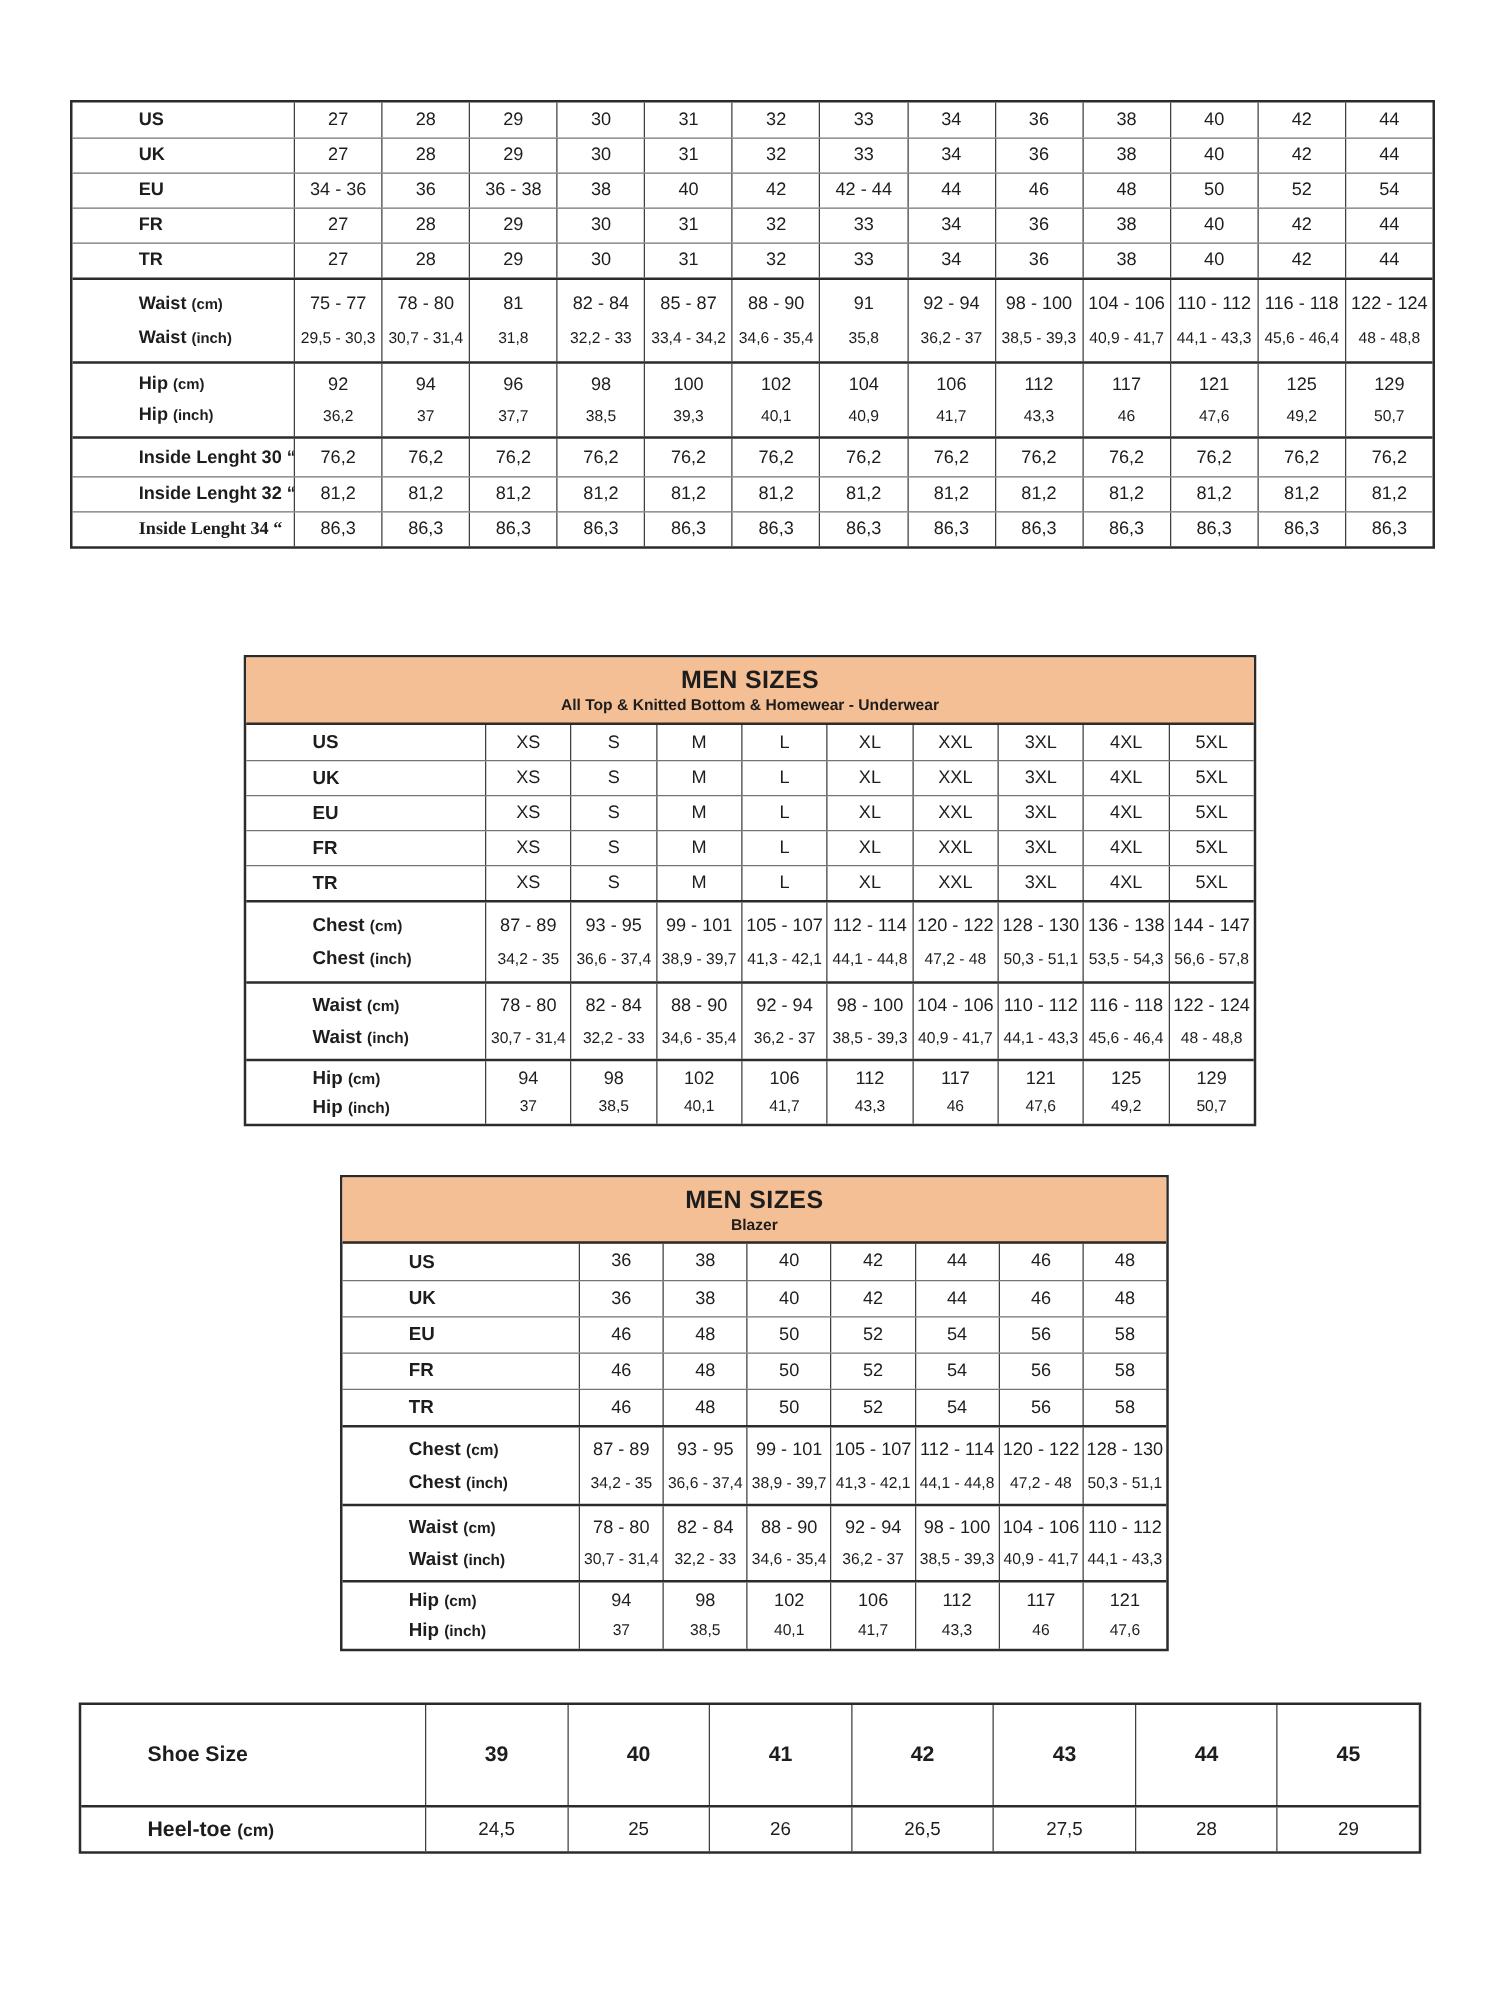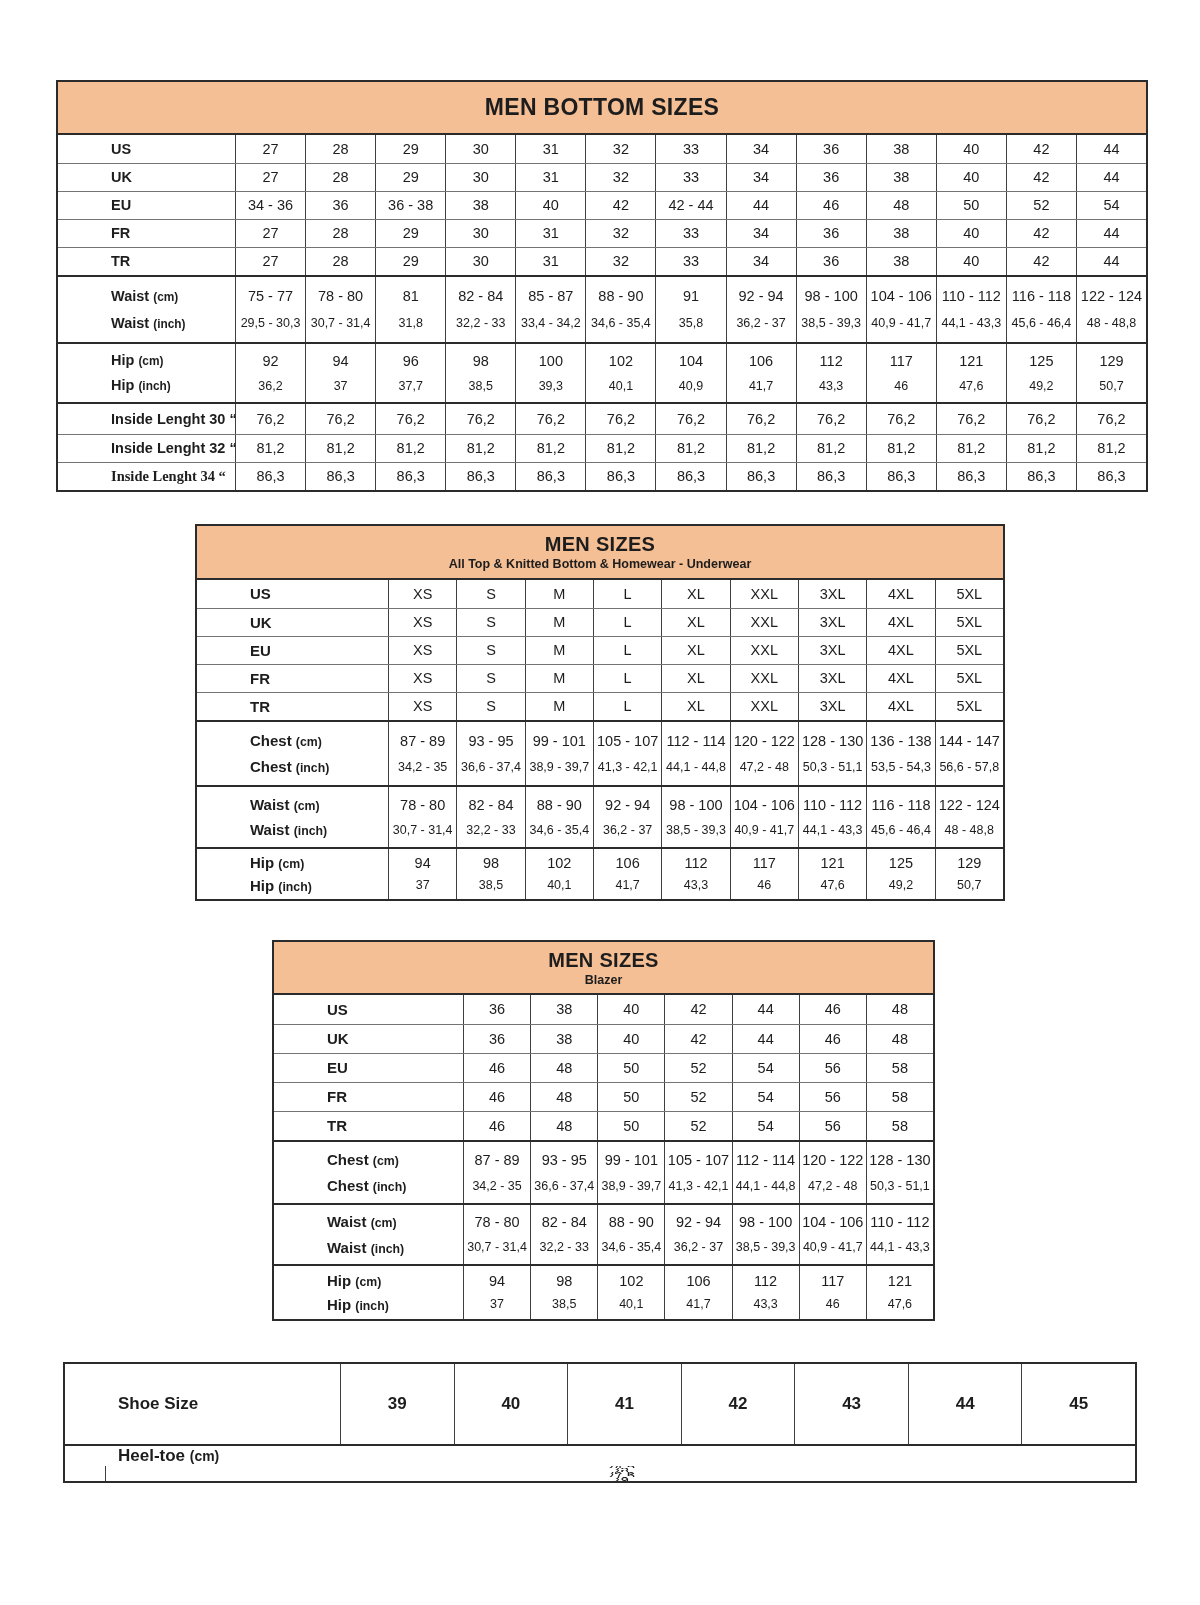--- a/index.html
+++ b/index.html
@@ -59,23 +59,20 @@
   #t4 .label .l1{font-size:17px;}
   #t4 .val .l1{font-size:15px;}
   #t4 .boldrow .val .l1{font-size:17px;font-weight:bold;}
 </style>
 </head>
 <body>
 
 <div class="page">
 
   <section class="size-table" id="t1">
-    <div class="hdr">
-      <div class="title">MEN BOTTOM SIZES</div>
-    </div>
     <div class="grid">
         <div class="row first" style="height: 28px;">
           <div class="cell label" style="width: 137px;">
             <div class="l1">US</div>
           </div>
           <div class="cell val">
             <div class="l1">27</div>
           </div>
           <div class="cell val">
             <div class="l1">28</div>
@@ -1098,21 +1095,21 @@
           <div class="cell val">
             <div class="l1">43</div>
           </div>
           <div class="cell val">
             <div class="l1">44</div>
           </div>
           <div class="cell val">
             <div class="l1">45</div>
           </div>
         </div>
-        <div class="row sep" style="height: 37px; flex-direction: column;">
+        <div class="row sep" style="height: 37px;">
           <div class="cell label" style="width: 235px;">
             <div class="l1">Heel-toe <span class="unit">(cm)</span></div>
           </div>
           <div class="cell val">
             <div class="l1">24,5</div>
           </div>
           <div class="cell val">
             <div class="l1">25</div>
           </div>
           <div class="cell val">

